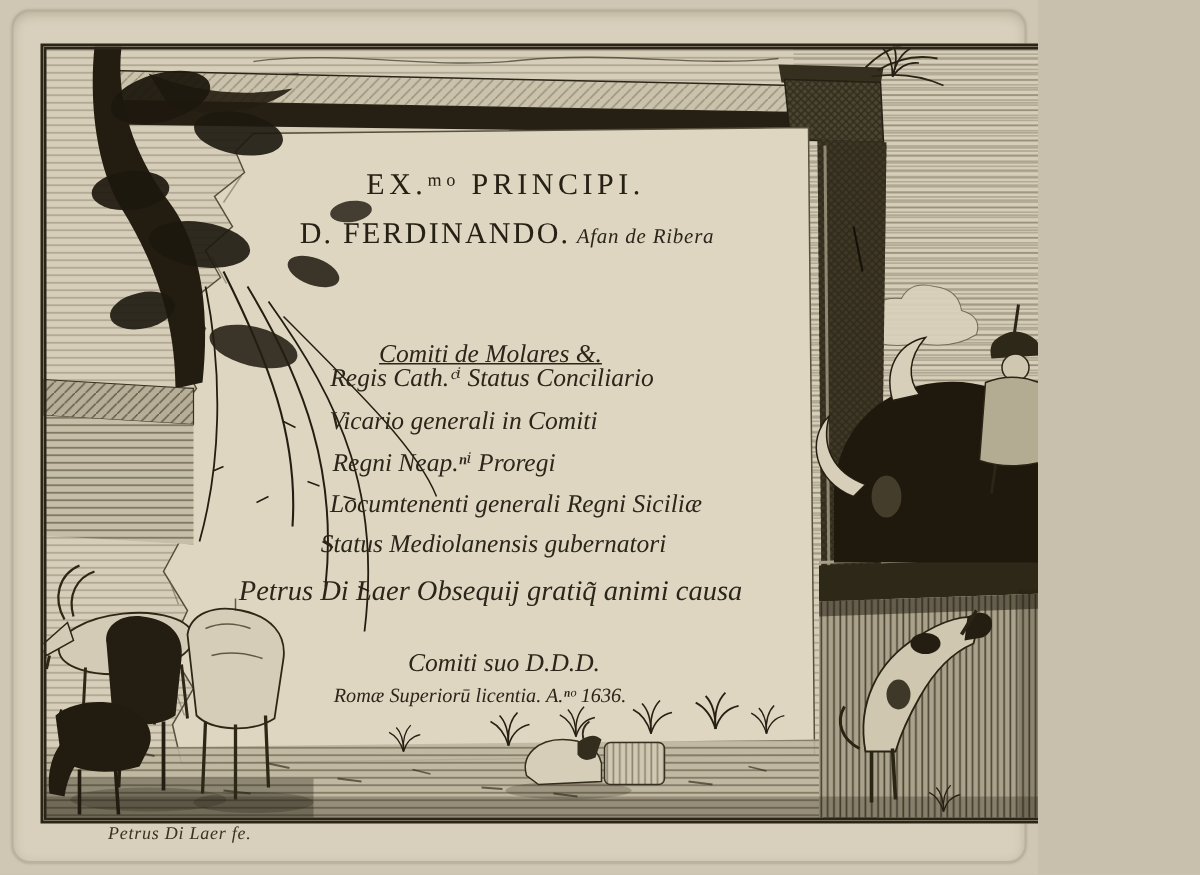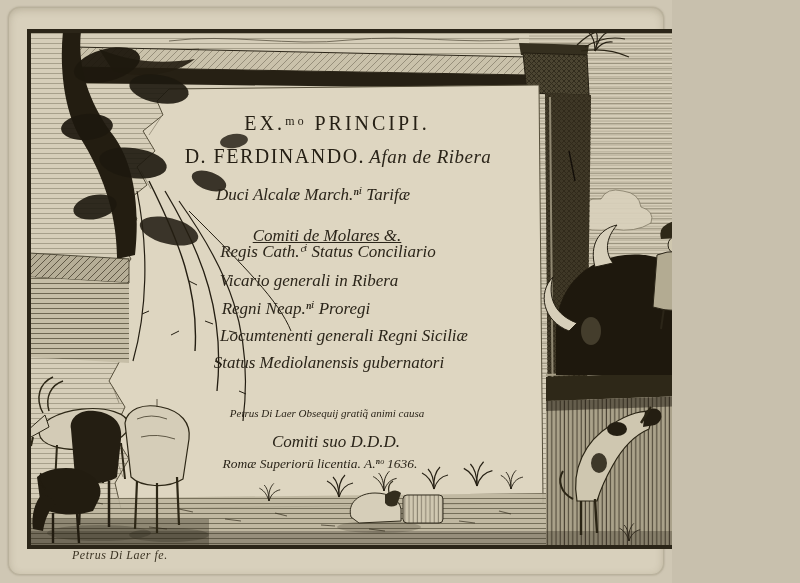--- a/index.html
+++ b/index.html
@@ -1,40 +1,41 @@
 <!DOCTYPE html>
 <html style="--paper: #cfc7b4; --plate-paper: #d8d0bc; --tablet-paper: #ded6c1; --ink: #2b251a;"><head>
 <meta charset="utf-8">
 <style>
   html,body{margin:0;padding:0;background:#c8c0ad;}
   .paper{
     position:relative;width:672px;height:583px;overflow:hidden;
     background:var(--paper,#cfc7b4);
     font-family:"Liberation Serif","DejaVu Serif",serif;
+    padding-left:20px;
   }
   .plate{
     position:absolute;left:8px;top:7px;right:8px;bottom:8px;
     background:var(--plate-paper,#d8d0bc);
     border-radius:12px;
     box-shadow:inset 0 0 0 1px #b9b19c, inset 0 2px 8px rgba(90,80,55,.28), 0 0 2px rgba(110,100,75,.5);
   }
   .etch{
     position:absolute;left:27px;top:29px;width:744px;height:516px;
     border:2px solid #2b2518;background:#d6ceb9;
   }
   .etch svg{display:block;width:744px;height:516px;}
   .inscription{position:absolute;inset:0;pointer-events:none;}
   .ins-line{
     position:absolute;text-align:center;color:var(--ink,#2b251a);
     font-style:italic;font-size:17px;line-height:1.1;
     font-family:"Liberation Serif","DejaVu Serif",serif;white-space:nowrap;
   }
   .ins-caps{font-style:normal;letter-spacing:3px;font-size:20px;color:#262015;}
   .ins-caps2{font-style:normal;letter-spacing:1.5px;font-size:20px;color:#262015;}
-  .ins-script-inline{font-size:19px;letter-spacing:.5px;}
+  .ins-script-inline{font-size:14px;letter-spacing:.5px;}
   .ins-small{font-size:13.5px;}
   .signature{
     position:absolute;left:72px;top:548px;font-style:italic;font-size:12px;
     color:#3a3222;letter-spacing:.5px;white-space:nowrap;
   }
   .stain{position:absolute;border-radius:50%;pointer-events:none;}
   .stain.s1{left:678px;top:84px;width:42px;height:30px;background:rgba(150,122,70,.10);}
   .stain.s2{left:738px;top:452px;width:30px;height:44px;background:rgba(140,115,65,.10);}
 </style>
 </head>
@@ -228,26 +229,25 @@
       <use href="#tuft" transform="translate(240,470) scale(0.8)"></use>
     </g>
 
     <rect x="1" y="1" width="742" height="514" fill="none" stroke="#2b2518" stroke-width="2"></rect>
   </svg>
   </div>
 
   <div class="inscription">
     <div class="ins-line ins-caps" style="left:187px;top:112px;width:300px;">EX.ᵐᵒ PRINCIPI.</div>
     <div class="ins-line" style="left:138px;top:145px;width:400px;"><span class="ins-caps2">D. FERDINANDO.</span> <span class="ins-script-inline">Afan de Ribera</span></div>
-    <div class="ins-line" style="left:163px;top:186px;width:300px;">Duci Alcalæ March.ⁿⁱ Tarifæ</div>
     <div class="ins-line" style="left:177px;top:227px;width:300px;text-decoration:underline;">Comiti de Molares &amp;.</div>
     <div class="ins-line" style="left:163px;top:243px;width:330px;">Regis Cath.ᶜⁱ Status Conciliario</div>
-    <div class="ins-line" style="left:159px;top:272px;width:300px;">Vicario generali in Ribera</div>
+    <div class="ins-line" style="left:159px;top:272px;width:300px;">Vicario generali in Comiti</div>
     <div class="ins-line" style="left:146px;top:300px;width:300px;">Regni Neap.ⁿⁱ Proregi</div>
     <div class="ins-line" style="left:179px;top:327px;width:330px;">Locumtenenti generali Regni Siciliæ</div>
     <div class="ins-line" style="left:164px;top:354px;width:330px;">Status Mediolanensis gubernatori</div>
-    <div class="ins-line" style="left:152px;top:407px;width:350px;font-size:11px;">Petrus Di Laer Obsequij gratiq̃ animi causa</div>
+    <div class="ins-line" style="left:152px;top:385px;width:350px;font-size:19px;">Petrus Di Laer Obsequij gratiq̃ animi causa</div>
     <div class="ins-line" style="left:186px;top:433px;width:300px;">Comiti suo D.D.D.</div>
     <div class="ins-line ins-small" style="left:170px;top:457px;width:300px;">Romæ Superiorū licentia. A.ⁿᵒ 1636.</div>
   </div>
 
   <div class="signature">Petrus Di Laer fe.</div>
 </div>
 
 </body></html>

